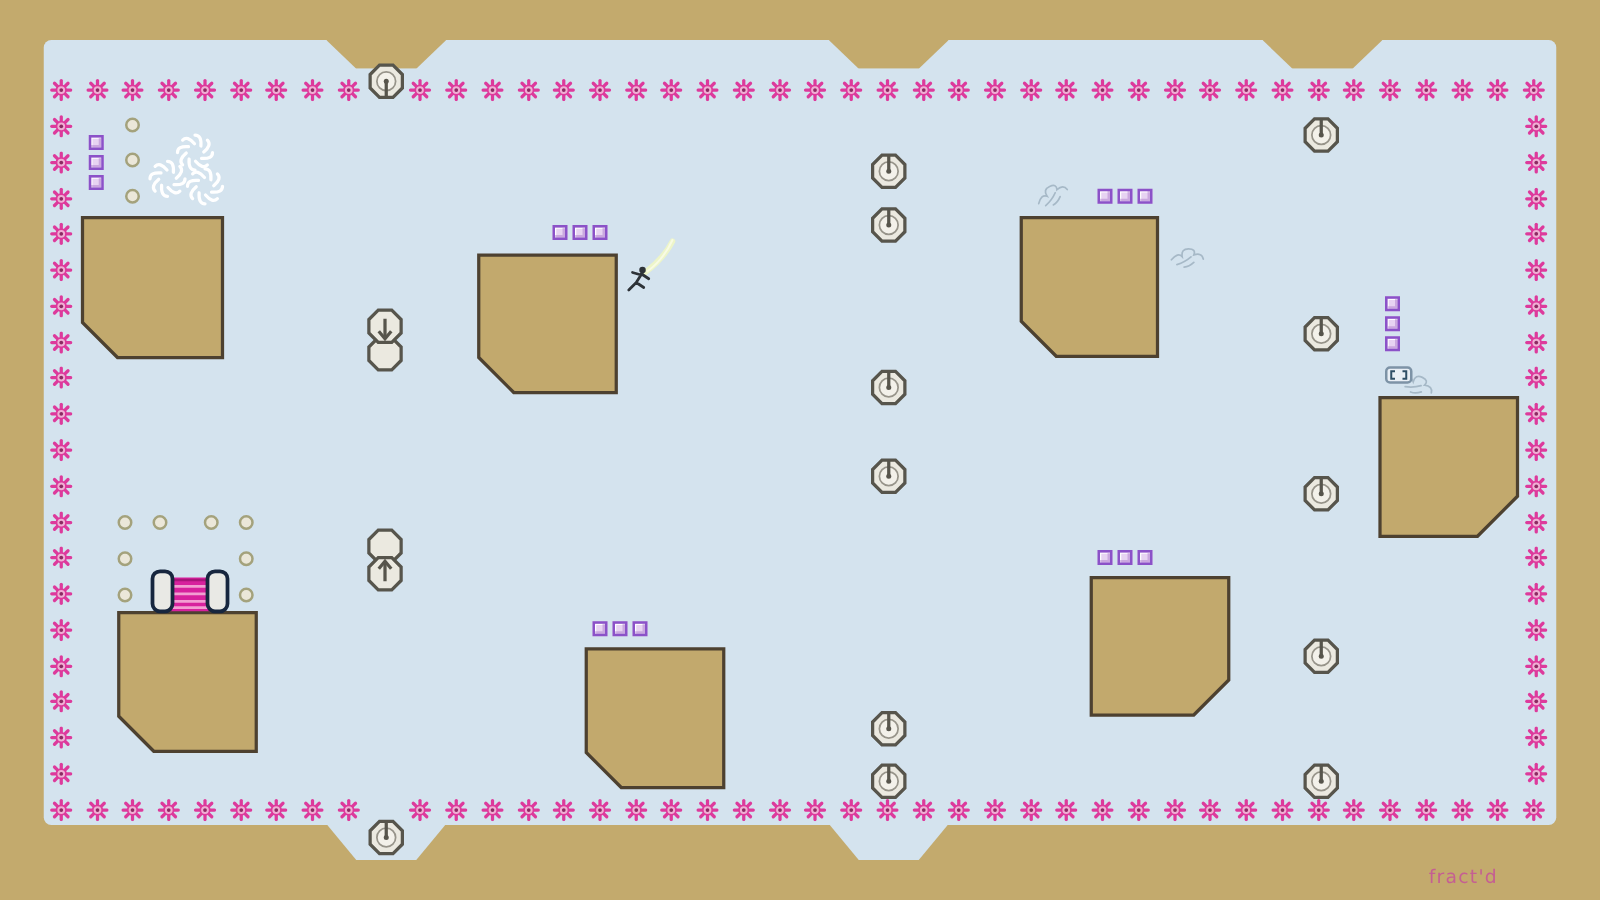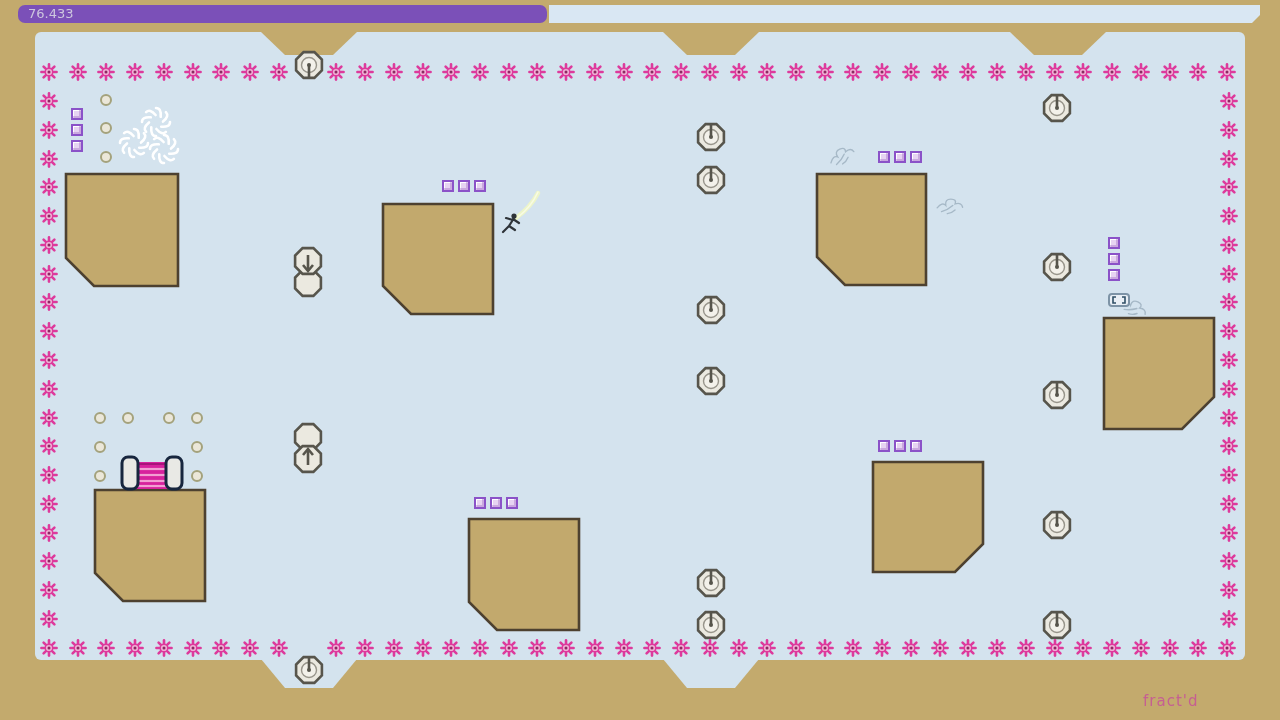--- a/index.html
+++ b/index.html
@@ -1975,20 +1975,14 @@
           <line x1="6.7" y1="11.3" x2="3.6" y2="14.4" stroke="#dd3a9c" stroke-width="2.6" stroke-linecap="round"></line>
           <line x1="5.8" y1="9.0" x2="1.4" y2="9.0" stroke="#dd3a9c" stroke-width="2.6" stroke-linecap="round"></line>
           <line x1="6.7" y1="6.7" x2="3.6" y2="3.6" stroke="#dd3a9c" stroke-width="2.6" stroke-linecap="round"></line>
           <line x1="9.0" y1="5.8" x2="9.0" y2="1.4" stroke="#dd3a9c" stroke-width="2.6" stroke-linecap="round"></line>
           <line x1="11.3" y1="6.7" x2="14.4" y2="3.6" stroke="#dd3a9c" stroke-width="2.6" stroke-linecap="round"></line>
     <circle cx="9" cy="9" r="3.8" fill="#f0aed4" stroke="#dd3a9c" stroke-width="1.4"></circle>
     <circle cx="9" cy="9" r="1.5" fill="#8c2a62"></circle>
         </svg>
       </div>
     </div>
-  <div id="hud">
-    <div id="timer-fill">
-      <span id="timer-text">76.433</span>
-    </div>
-    <div id="timer-track"></div>
-  </div>
   <div id="level-name">fract'd</div>
 </div>
 
 </body></html>

